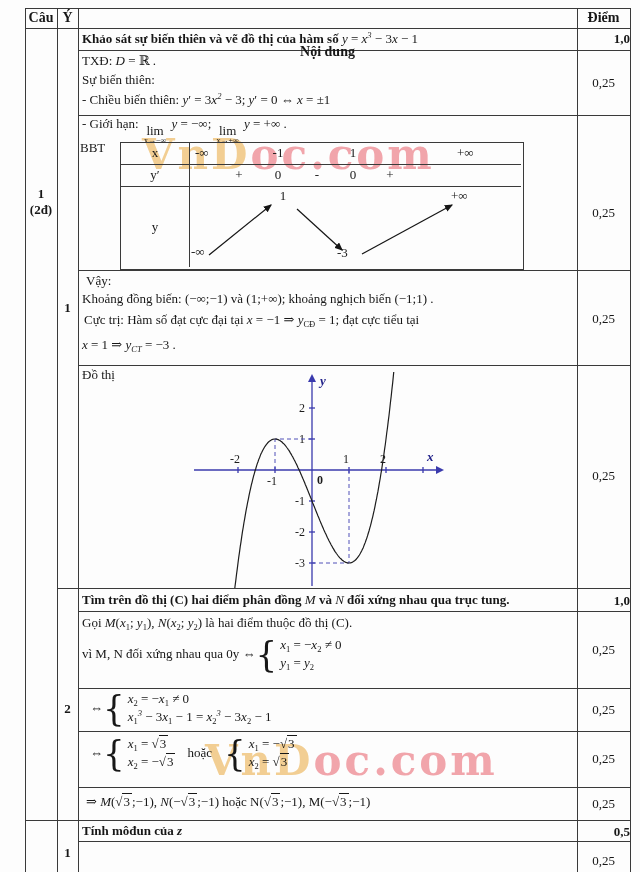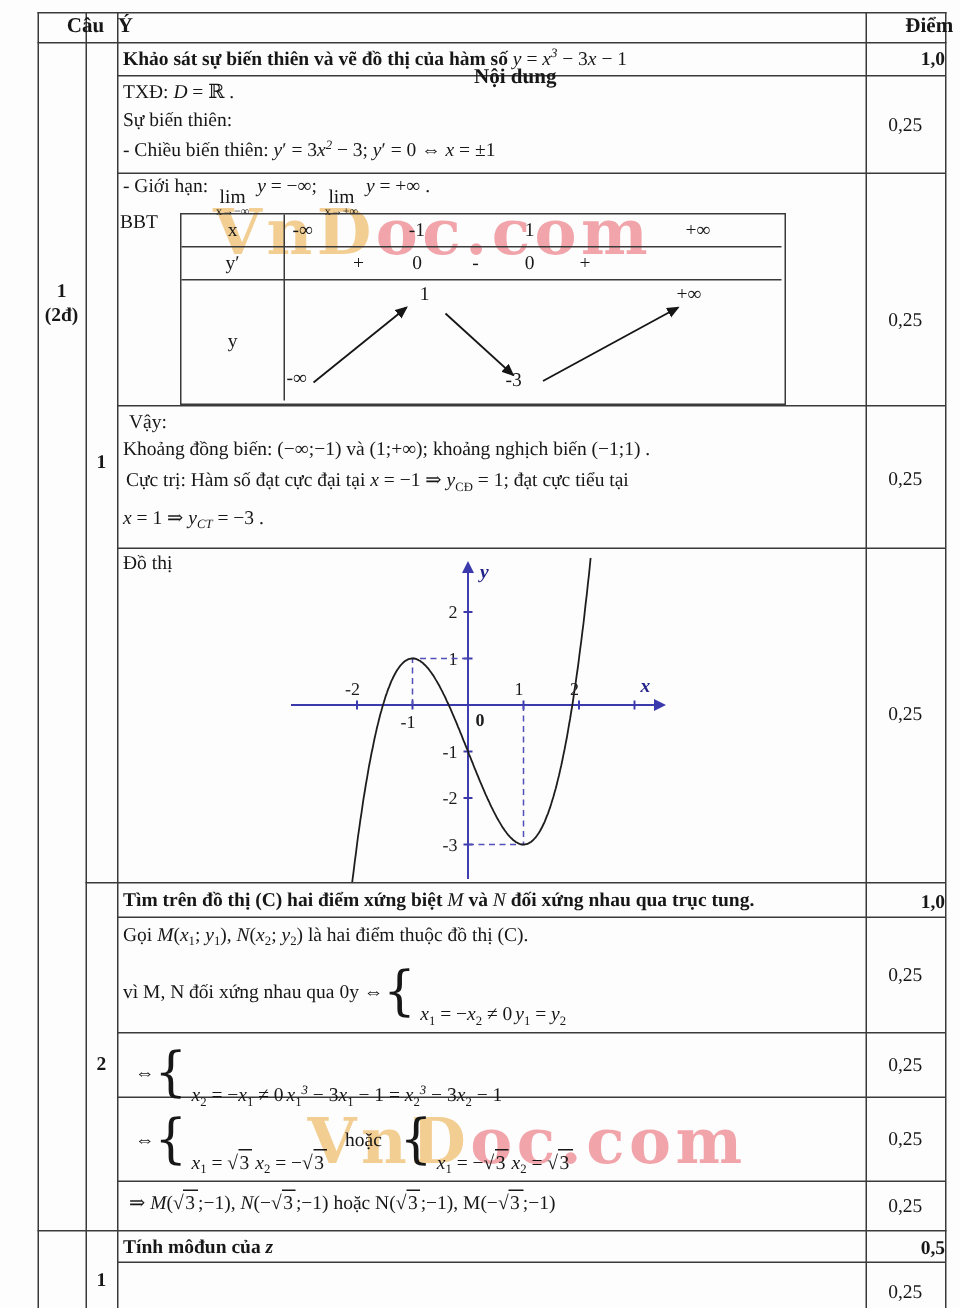--- a/index.html
+++ b/index.html
@@ -3,21 +3,21 @@
 <meta charset="utf-8">
 <style>
   html,body{margin:0;padding:0;background:#ffffff;}
   .page{position:relative;width:640px;height:872px;background:#fdfdfd;overflow:hidden;
         font-family:"Liberation Serif","DejaVu Serif",serif;color:#171717;}
   
   .vl{position:absolute;width:1px;background:#3a3a3a;z-index:2;}
   .hl{position:absolute;height:1px;background:#3a3a3a;z-index:2;}
   
   .txt{position:absolute;font-size:13px;line-height:16px;white-space:nowrap;z-index:3;}
-  .hdr{position:absolute;font-weight:bold;font-size:14px;text-align:center;z-index:3;padding-left:16px;}
+  .hdr{position:absolute;font-weight:bold;font-size:14px;text-align:center;z-index:3;}
   .score{position:absolute;left:577px;width:53px;text-align:center;font-size:13px;z-index:3;}
   .score.b{font-weight:bold;text-align:right;}
   .cau-label{position:absolute;left:25px;width:32px;text-align:center;font-weight:bold;
              font-size:13px;line-height:16px;z-index:3;}
   .ylab{position:absolute;left:57px;width:21px;text-align:center;font-weight:bold;font-size:13px;z-index:3;}
   
   .m-i{font-style:italic;}
   .m-b{font-weight:bold;}
   .m-bi{font-weight:bold;font-style:italic;}
   .m-sup{font-size:8.5px;vertical-align:5px;line-height:0;font-style:italic;}
@@ -26,21 +26,21 @@
   .m-lim{display:inline-flex;flex-direction:column;align-items:center;line-height:1;
          vertical-align:-7px;margin:0 2px;}
   .m-lim .lim-u{font-size:8px;line-height:1;}
   .m-sqrt{white-space:nowrap;}
   .m-sqrt .sqrt-top{border-top:1px solid #171717;padding:0 2px 0 1px;}
   
   .frow{display:flex;align-items:center;}
   .system{display:inline-flex;align-items:center;}
   .system::before{content:"{";font-family:"DejaVu Serif",serif;font-size:34px;font-weight:300;
                   margin-right:3px;transform:scaleY(1.05);}
-  .sysl{display:inline-flex;flex-direction:row;gap:2px;margin-top:31px;}
+  .sysl{display:inline-flex;flex-direction:column;gap:2px;}
   
   .wm{position:absolute;z-index:1;font-family:"DejaVu Serif",serif;font-weight:bold;
       font-size:42px;letter-spacing:3px;line-height:1;opacity:.78;white-space:nowrap;}
   .wm-a{color:#efc276;}
   .wm-b{color:#ee8d95;}
   
   .bbt{position:absolute;left:120px;top:142px;width:402px;height:126px;border:1px solid #3a3a3a;
        z-index:3;font-size:13px;}
   .bbt .pos{position:absolute;white-space:nowrap;}
   .bbt .ctr{text-align:center;}
@@ -176,21 +176,21 @@
       <text x="149" y="112" class="gnum gb">0</text>
       <text x="259" y="89" class="gaxlbl">x</text>
       <text x="152" y="13" class="gaxlbl">y</text>
       <line x1="107" y1="98" x2="107" y2="67" class="gdash"></line>
       <line x1="144" y1="67" x2="107" y2="67" class="gdash"></line>
       <line x1="181" y1="98" x2="181" y2="191" class="gdash"></line>
       <line x1="144" y1="191" x2="181" y2="191" class="gdash"></line>
       <path d="M64.8 233.8L65.6 227.2L66.3 220.8L67.0 214.5L67.8 208.4L68.5 202.5L69.3 196.7L70.0 191.0L70.7 185.5L71.5 180.1L72.2 174.9L73.0 169.9L73.7 164.9L74.4 160.1L75.2 155.5L75.9 151.0L76.7 146.6L77.4 142.4L78.1 138.3L78.9 134.3L79.6 130.5L80.4 126.8L81.1 123.2L81.8 119.8L82.6 116.4L83.3 113.2L84.1 110.1L84.8 107.2L85.5 104.3L86.3 101.6L87.0 99.0L87.8 96.5L88.5 94.1L89.2 91.9L90.0 89.7L90.7 87.6L91.5 85.7L92.2 83.9L92.9 82.1L93.7 80.5L94.4 79.0L95.2 77.5L95.9 76.2L96.6 75.0L97.4 73.8L98.1 72.8L98.9 71.8L99.6 71.0L100.3 70.2L101.1 69.5L101.8 68.9L102.6 68.4L103.3 68.0L104.0 67.6L104.8 67.3L105.5 67.2L106.3 67.0L107.0 67.0L107.7 67.0L108.5 67.1L109.2 67.3L110.0 67.6L110.7 67.9L111.4 68.3L112.2 68.7L112.9 69.3L113.7 69.8L114.4 70.5L115.1 71.2L115.9 71.9L116.6 72.7L117.4 73.6L118.1 74.5L118.8 75.5L119.6 76.5L120.3 77.6L121.1 78.7L121.8 79.9L122.5 81.1L123.3 82.4L124.0 83.7L124.8 85.0L125.5 86.4L126.2 87.8L127.0 89.2L127.7 90.7L128.5 92.2L129.2 93.8L129.9 95.4L130.7 97.0L131.4 98.6L132.2 100.3L132.9 101.9L133.6 103.6L134.4 105.4L135.1 107.1L135.9 108.9L136.6 110.6L137.3 112.4L138.1 114.2L138.8 116.1L139.6 117.9L140.3 119.7L141.0 121.6L141.8 123.4L142.5 125.3L143.3 127.1L144.0 129.0L144.7 130.9L145.5 132.7L146.2 134.6L147.0 136.4L147.7 138.3L148.4 140.1L149.2 141.9L149.9 143.8L150.7 145.6L151.4 147.4L152.1 149.1L152.9 150.9L153.6 152.6L154.4 154.4L155.1 156.1L155.8 157.7L156.6 159.4L157.3 161.0L158.1 162.6L158.8 164.2L159.5 165.8L160.3 167.3L161.0 168.8L161.8 170.2L162.5 171.6L163.2 173.0L164.0 174.3L164.7 175.6L165.5 176.9L166.2 178.1L166.9 179.3L167.7 180.4L168.4 181.5L169.2 182.5L169.9 183.5L170.6 184.4L171.4 185.3L172.1 186.1L172.9 186.8L173.6 187.5L174.3 188.2L175.1 188.7L175.8 189.3L176.6 189.7L177.3 190.1L178.0 190.4L178.8 190.7L179.5 190.9L180.3 191.0L181.0 191.0L181.7 191.0L182.5 190.8L183.2 190.7L184.0 190.4L184.7 190.0L185.4 189.6L186.2 189.1L186.9 188.5L187.7 187.8L188.4 187.0L189.1 186.2L189.9 185.2L190.6 184.2L191.4 183.0L192.1 181.8L192.8 180.5L193.6 179.0L194.3 177.5L195.1 175.9L195.8 174.1L196.5 172.3L197.3 170.4L198.0 168.3L198.8 166.1L199.5 163.9L200.2 161.5L201.0 159.0L201.7 156.4L202.5 153.7L203.2 150.8L203.9 147.9L204.7 144.8L205.4 141.6L206.2 138.2L206.9 134.8L207.6 131.2L208.4 127.5L209.1 123.7L209.9 119.7L210.6 115.6L211.3 111.4L212.1 107.0L212.8 102.5L213.6 97.9L214.3 93.1L215.0 88.1L215.8 83.1L216.5 77.9L217.3 72.5L218.0 67.0L218.7 61.3L219.5 55.5L220.2 49.6L221.0 43.5L221.7 37.2L222.4 30.8L223.2 24.2L223.9 17.5L224.7 10.6L225.4 3.5L226.1 -3.7L226.9 -11.1L227.6 -18.7" class="gcurve"></path>
     </svg>
 
-  <div class="txt" style="left:82px;top:592px;"><span class="m-b">Tìm trên đồ thị (C) hai điểm xứng biệt </span><span class="m-i">M</span><span class="m-b"> và </span><span class="m-i">N</span><span class="m-b"> đối xứng nhau qua trục tung.</span></div>
+  <div class="txt" style="left:82px;top:592px;"><span class="m-b">Tìm trên đồ thị (C) hai điểm phân đồng </span><span class="m-i">M</span><span class="m-b"> và </span><span class="m-i">N</span><span class="m-b"> đối xứng nhau qua trục tung.</span></div>
   <div class="txt" style="left:82px;top:615px;">Gọi <span class="m-i">M</span>(<span class="m-i">x</span><span class="m-sub">1</span>; <span class="m-i">y</span><span class="m-sub">1</span>), <span class="m-i">N</span>(<span class="m-i">x</span><span class="m-sub">2</span>; <span class="m-i">y</span><span class="m-sub">2</span>) là hai điểm thuộc đồ thị (C).</div>
   <div class="txt frow" style="left:82px;top:637px;">
     <span>vì M, N đối xứng nhau qua 0y ⇔ </span>
     <span class="system">
       <span class="sysl">
         <span><span class="m-i">x</span><span class="m-sub">1</span> = −<span class="m-i">x</span><span class="m-sub">2</span> ≠ 0</span>
         <span><span class="m-i">y</span><span class="m-sub">1</span> = <span class="m-i">y</span><span class="m-sub">2</span></span>
       </span>
     </span>
   </div>

